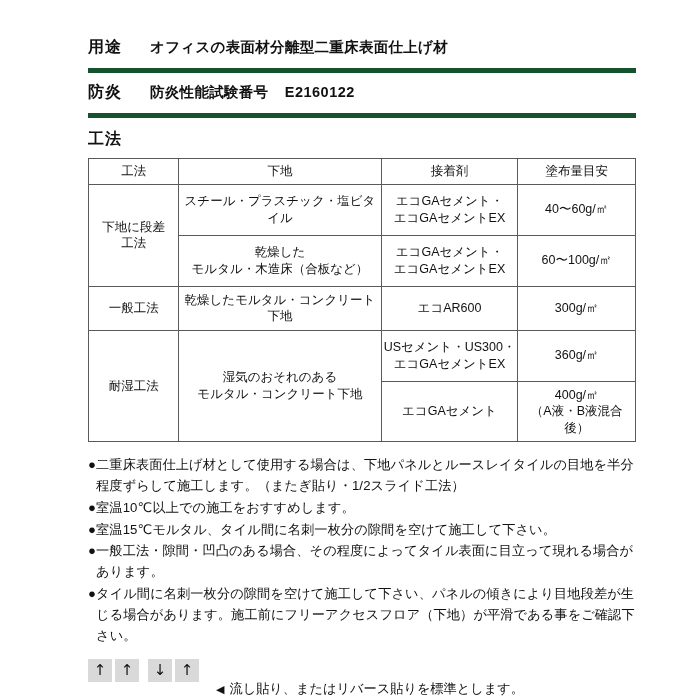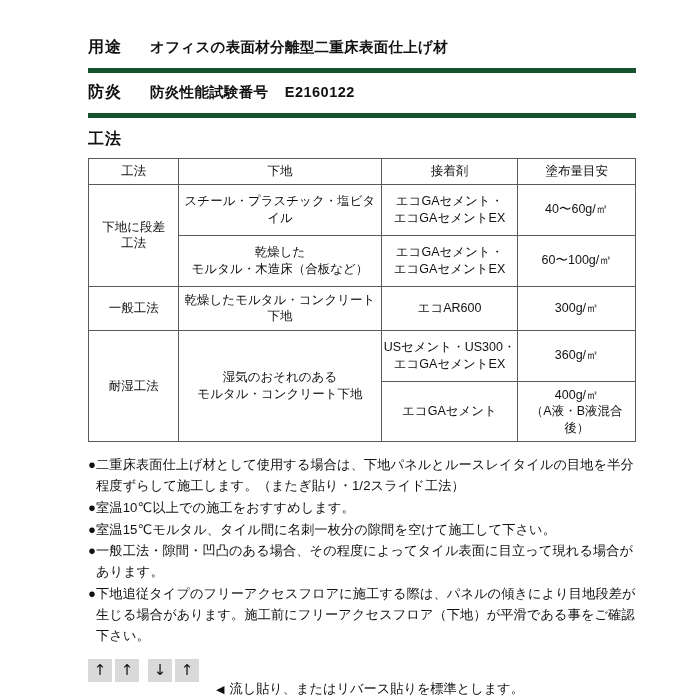--- a/index.html
+++ b/index.html
@@ -275,21 +275,21 @@
     </div>
     <div class="note">
       <span class="bullet">●</span>
       <span class="ntext">
         <span>一般工法・隙間・凹凸のある場合、その程度によってタイル表面に目立って現れ</span><span>る場合があります。</span>
       </span>
     </div>
     <div class="note">
       <span class="bullet">●</span>
       <span class="ntext">
-        <span>下地追従タイプのフリーアクセスフロアに施工する際は、パネルの傾きにより目地</span><span>段差が生じる場合があります。施工前にフリーアクセスフロア（下地）が平滑である</span><span>事をご確認下さい。</span>
+        <span>タイル間に名刺一枚分の隙間を空けて施工して下さい、パネルの傾きにより目地</span><span>段差が生じる場合があります。施工前にフリーアクセスフロア（下地）が平滑である</span><span>事をご確認下さい。</span>
       </span>
     </div>
   </div>
 
   <div class="legend">
     <div class="legend-block">
       <div class="arrow-groups">
         <div class="arrow-grid">
           <div class="arrow-cell">↑</div>
           <div class="arrow-cell">↑</div>

